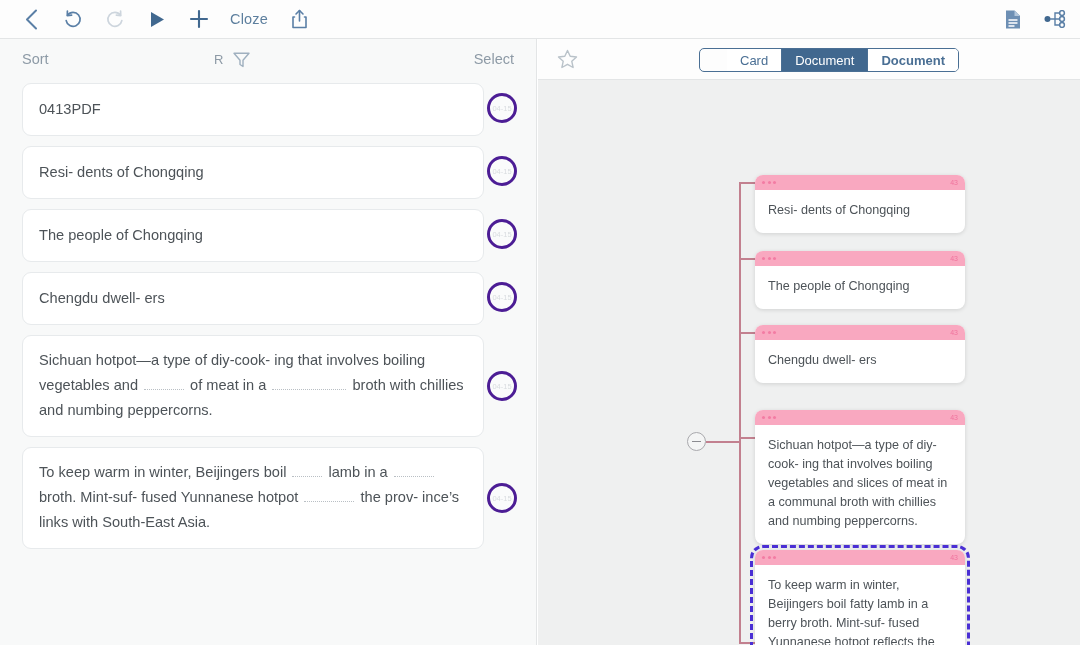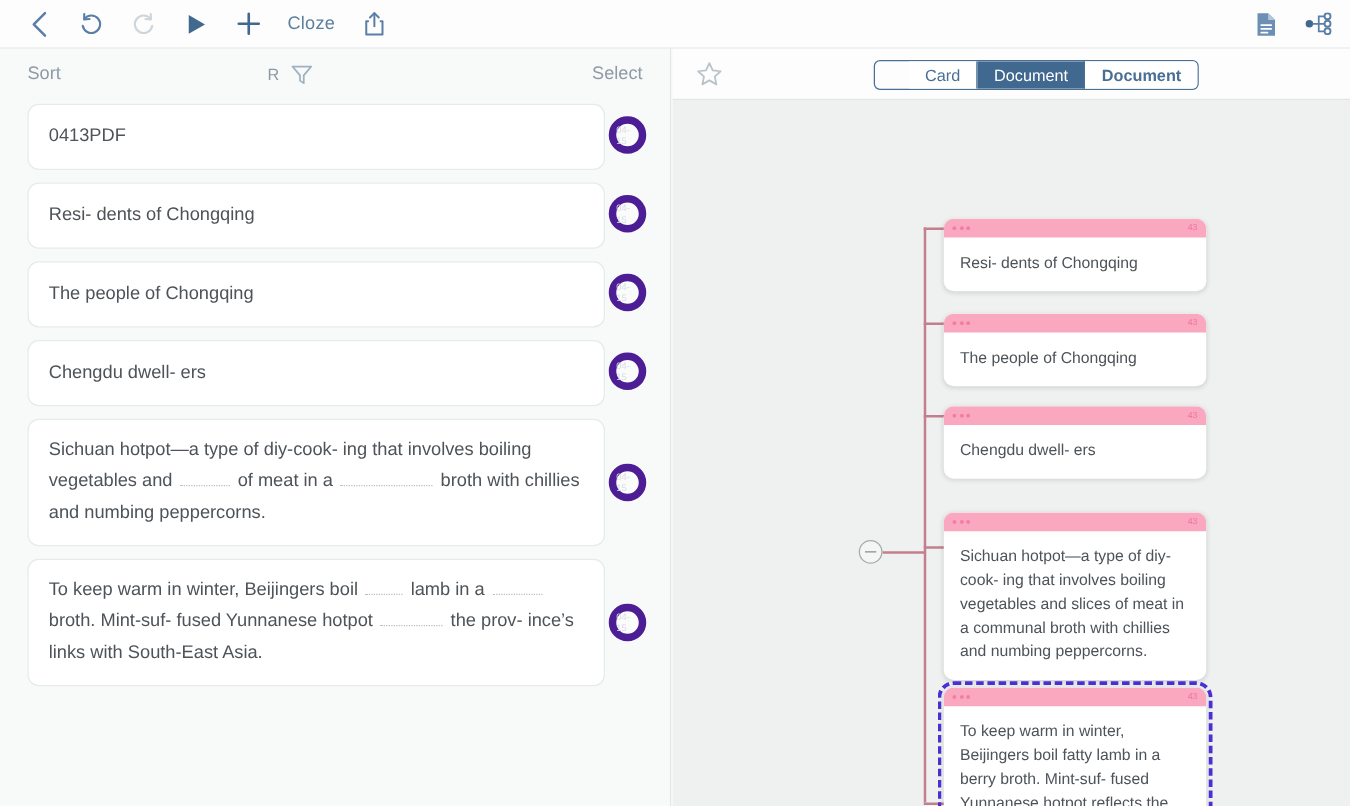--- a/index.html
+++ b/index.html
@@ -72,21 +72,21 @@
     display: inline-block;
     border-bottom: 1.6px dotted #b9bfc4;
     color: transparent;
     vertical-align: baseline;
     margin: 0 2px;
     height: 15px;
   }
   .date-badge {
     position: absolute; right: -3px; top: 10px;
     width: 30px; height: 30px; border-radius: 50%;
-    border: 6px solid #4c1d95;
+    border: 3px solid #4c1d95;
     color: #d8dcdf; font-size: 7.5px;
     display: flex; align-items: center; justify-content: center;
     cursor: pointer; background: #fafbfb;
   }
   .date-badge.mid { top: 50%; transform: translateY(-50%); }
 
   
   .right-panel {
     position: absolute; top: 39px; left: 538px;
     width: 542px; height: 606px;

